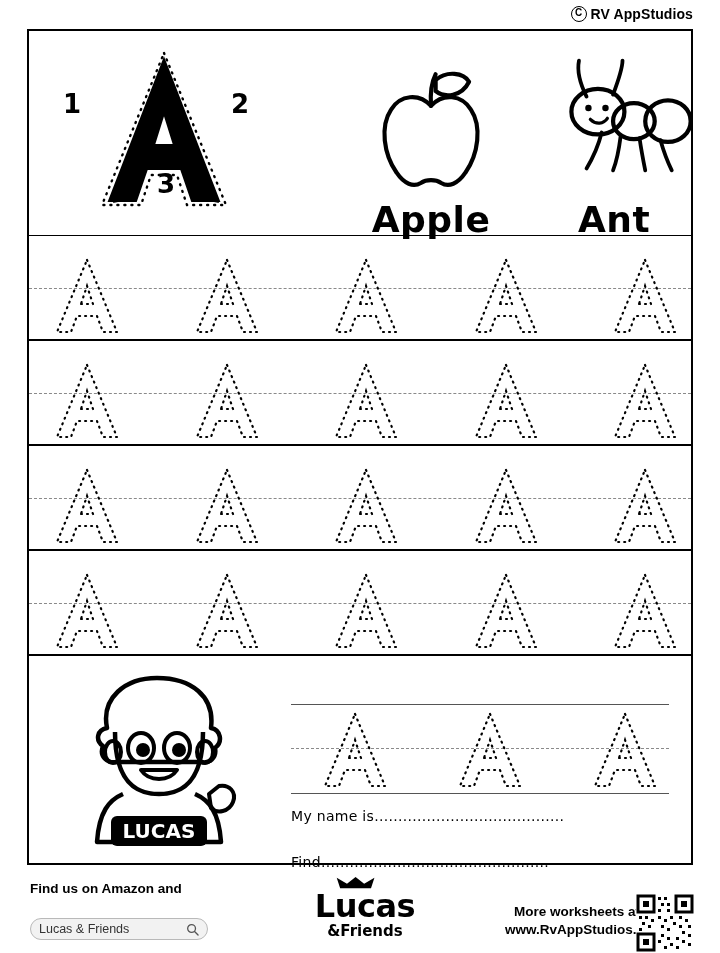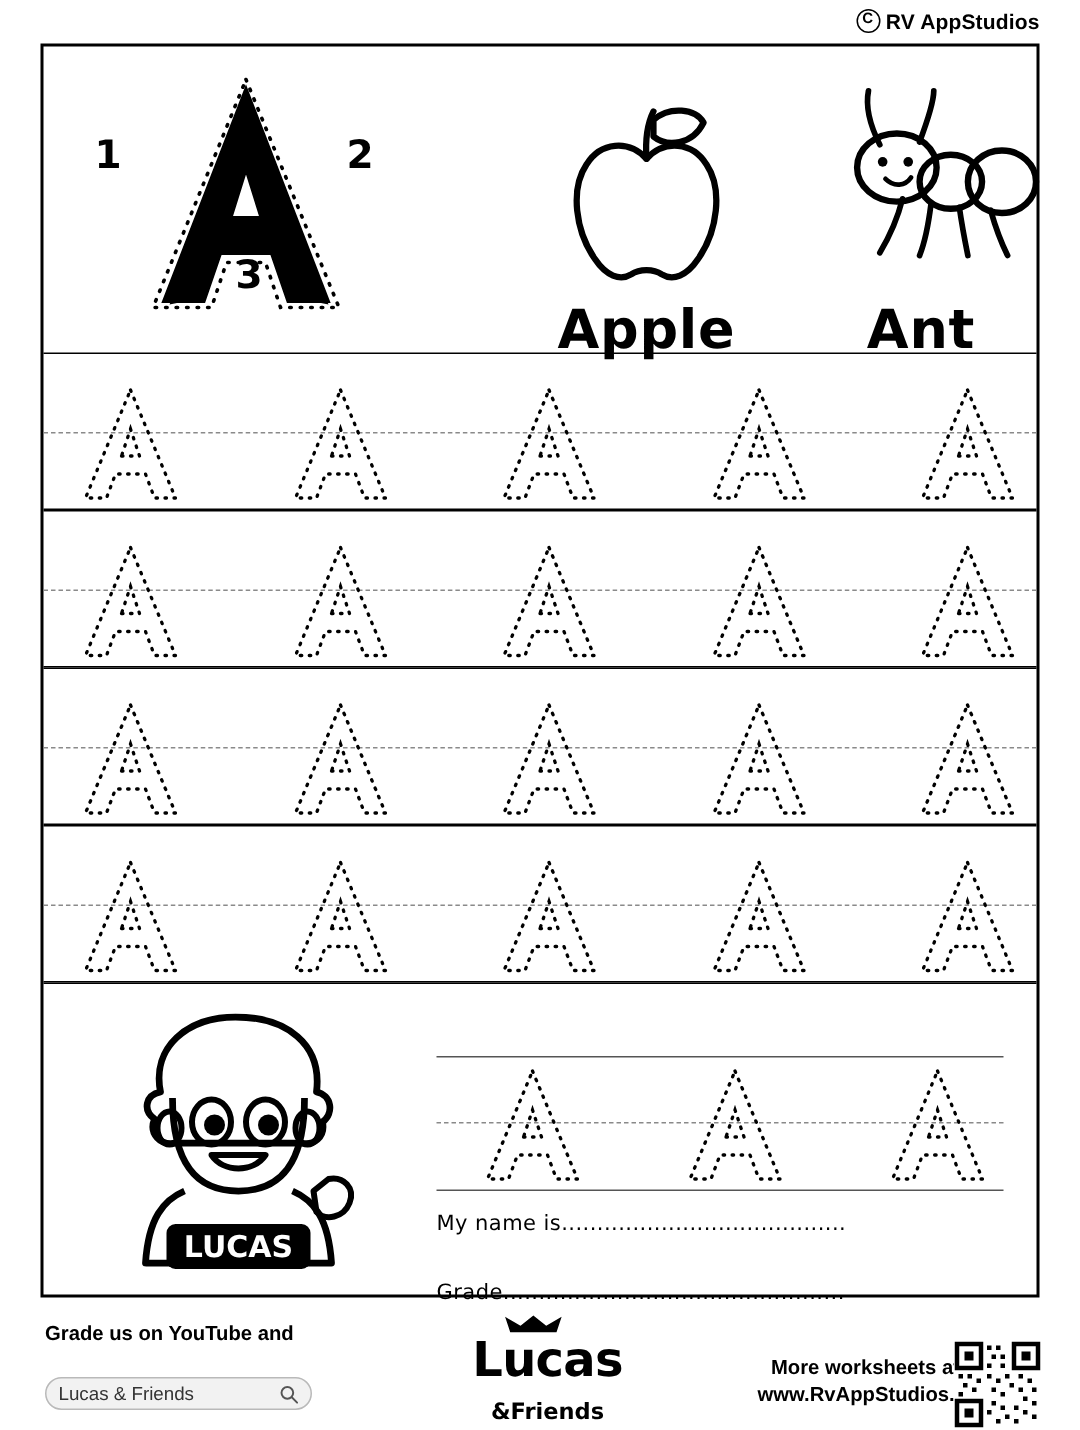--- a/index.html
+++ b/index.html
@@ -219,21 +219,21 @@
     font-size: 32px;
     font-weight: bold;
     line-height: 32px;
     letter-spacing: -0.5px;
   }
   .brand .friends {
     font-family: "DejaVu Sans", sans-serif;
     font-size: 15px;
     font-weight: bold;
     line-height: 16px;
-    margin-top: 11px;
+    margin-top: 1px;
   }
   .more-worksheets {
     position: absolute;
     left: 505px;
     top: 31px;
     width: 135px;
     text-align: right;
     font-size: 13.5px;
     font-weight: bold;
     line-height: 18px;
@@ -443,28 +443,28 @@
           <svg class="trace-a" viewBox="0 0 72 84">
               <path d="M36 6 L66 78 L52 78 L46 62 L26 62 L20 78 L6 78 Z M30 50 L42 50 L36 32 Z" fill="none" stroke="#000" stroke-width="2.2" stroke-linecap="round" stroke-dasharray="1 5"></path>
             </svg>
         </div>
       </div>
 
       <div class="fill-line fill-name">
         <span>My name is</span><span>........................................</span>
       </div>
       <div class="fill-line fill-grade">
-        <span>Grade</span><span>................................................</span>
+        <span>Find</span><span>................................................</span>
       </div>
     </div>
   </div>
 
   <div class="footer">
     <div class="find-us">
-      <div>Grade us on YouTube and</div>
+      <div>Find us on Amazon and</div>
     </div>
 
     <div class="search-pill">
       <span>Lucas &amp; Friends</span>
       <span class="mag">
         <svg viewBox="0 0 14 14" width="13" height="13">
           <circle cx="6" cy="6" r="4.2" fill="none" stroke="#555" stroke-width="1.4"></circle>
           <path d="M9.2 9.2 L13 13" stroke="#555" stroke-width="1.4" stroke-linecap="round"></path>
         </svg>
       </span>

